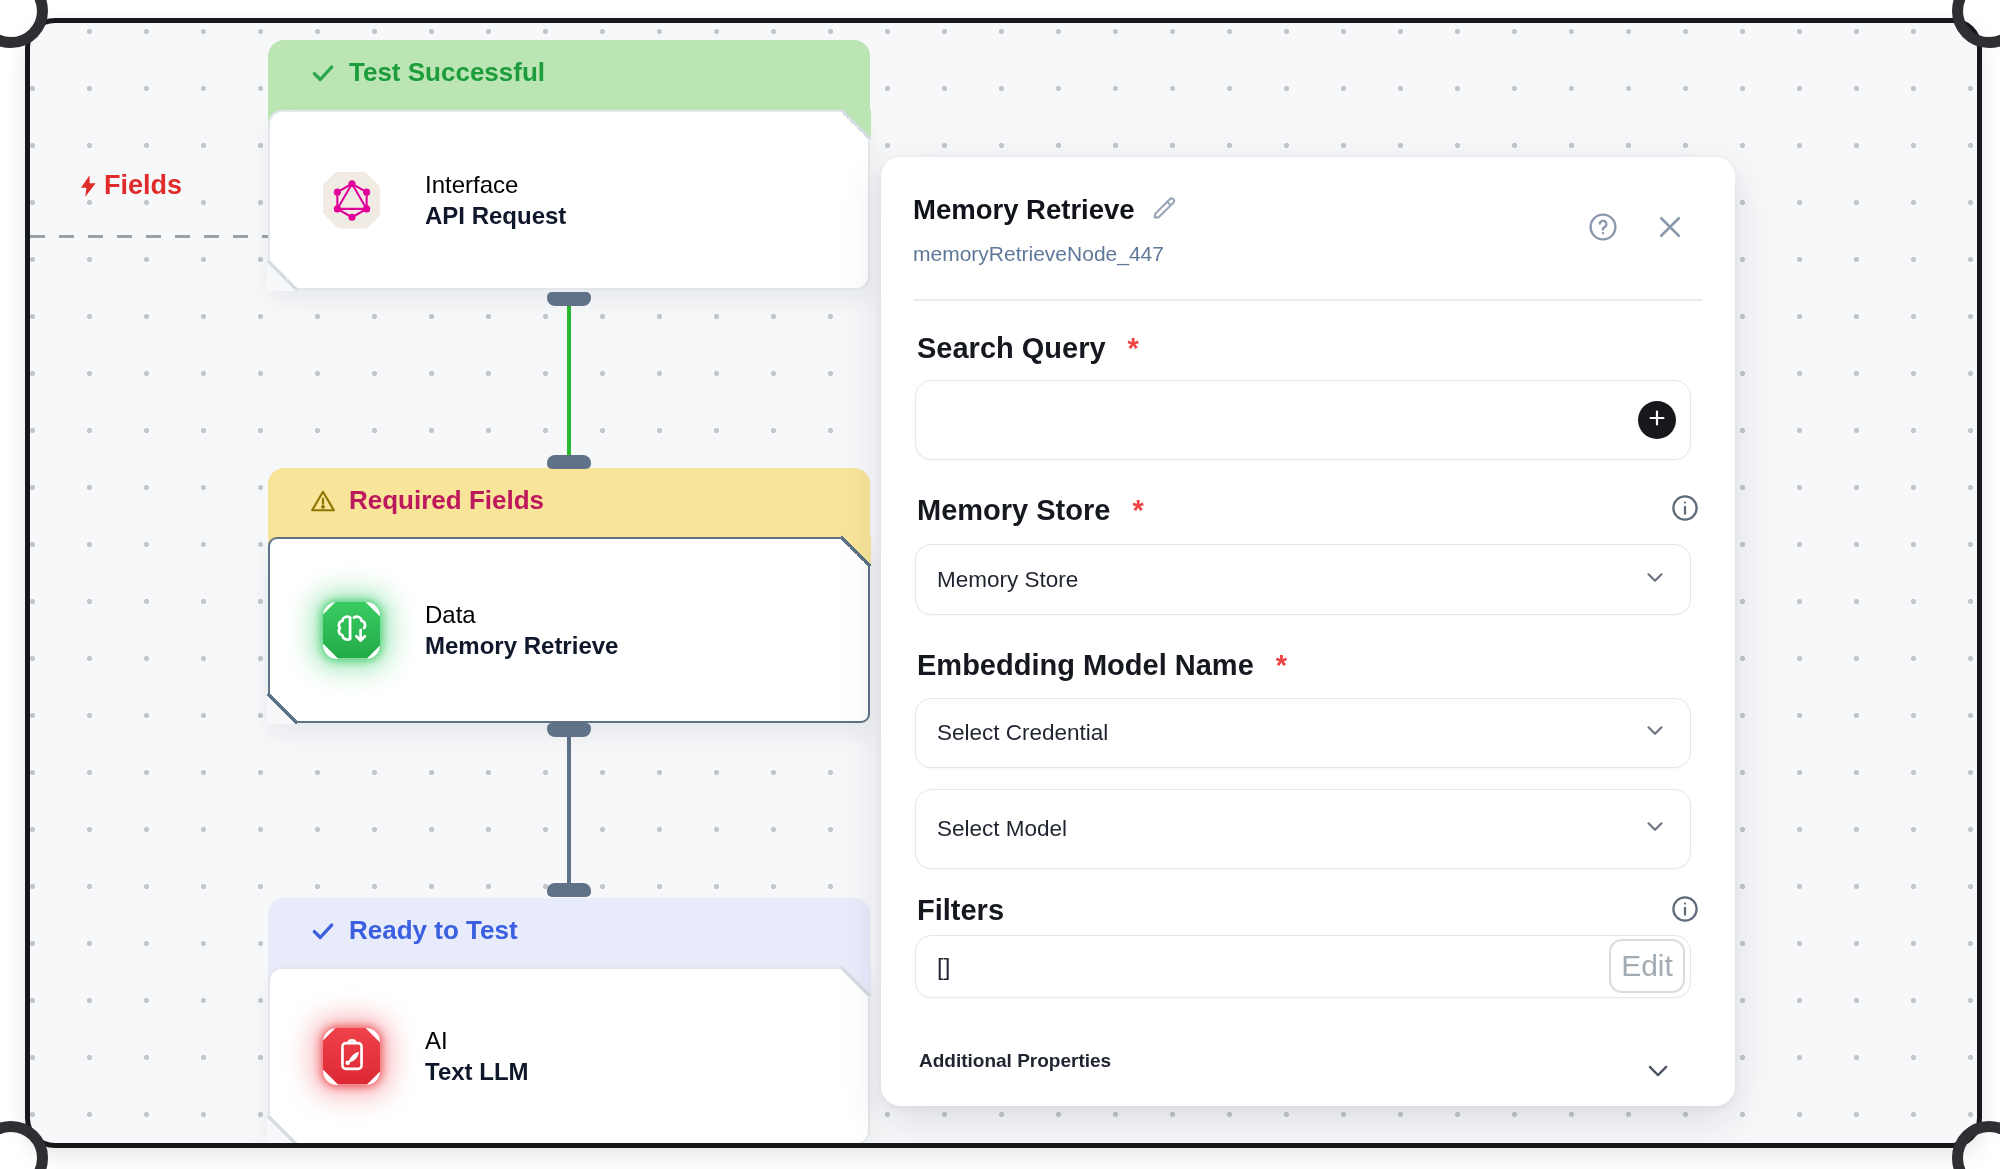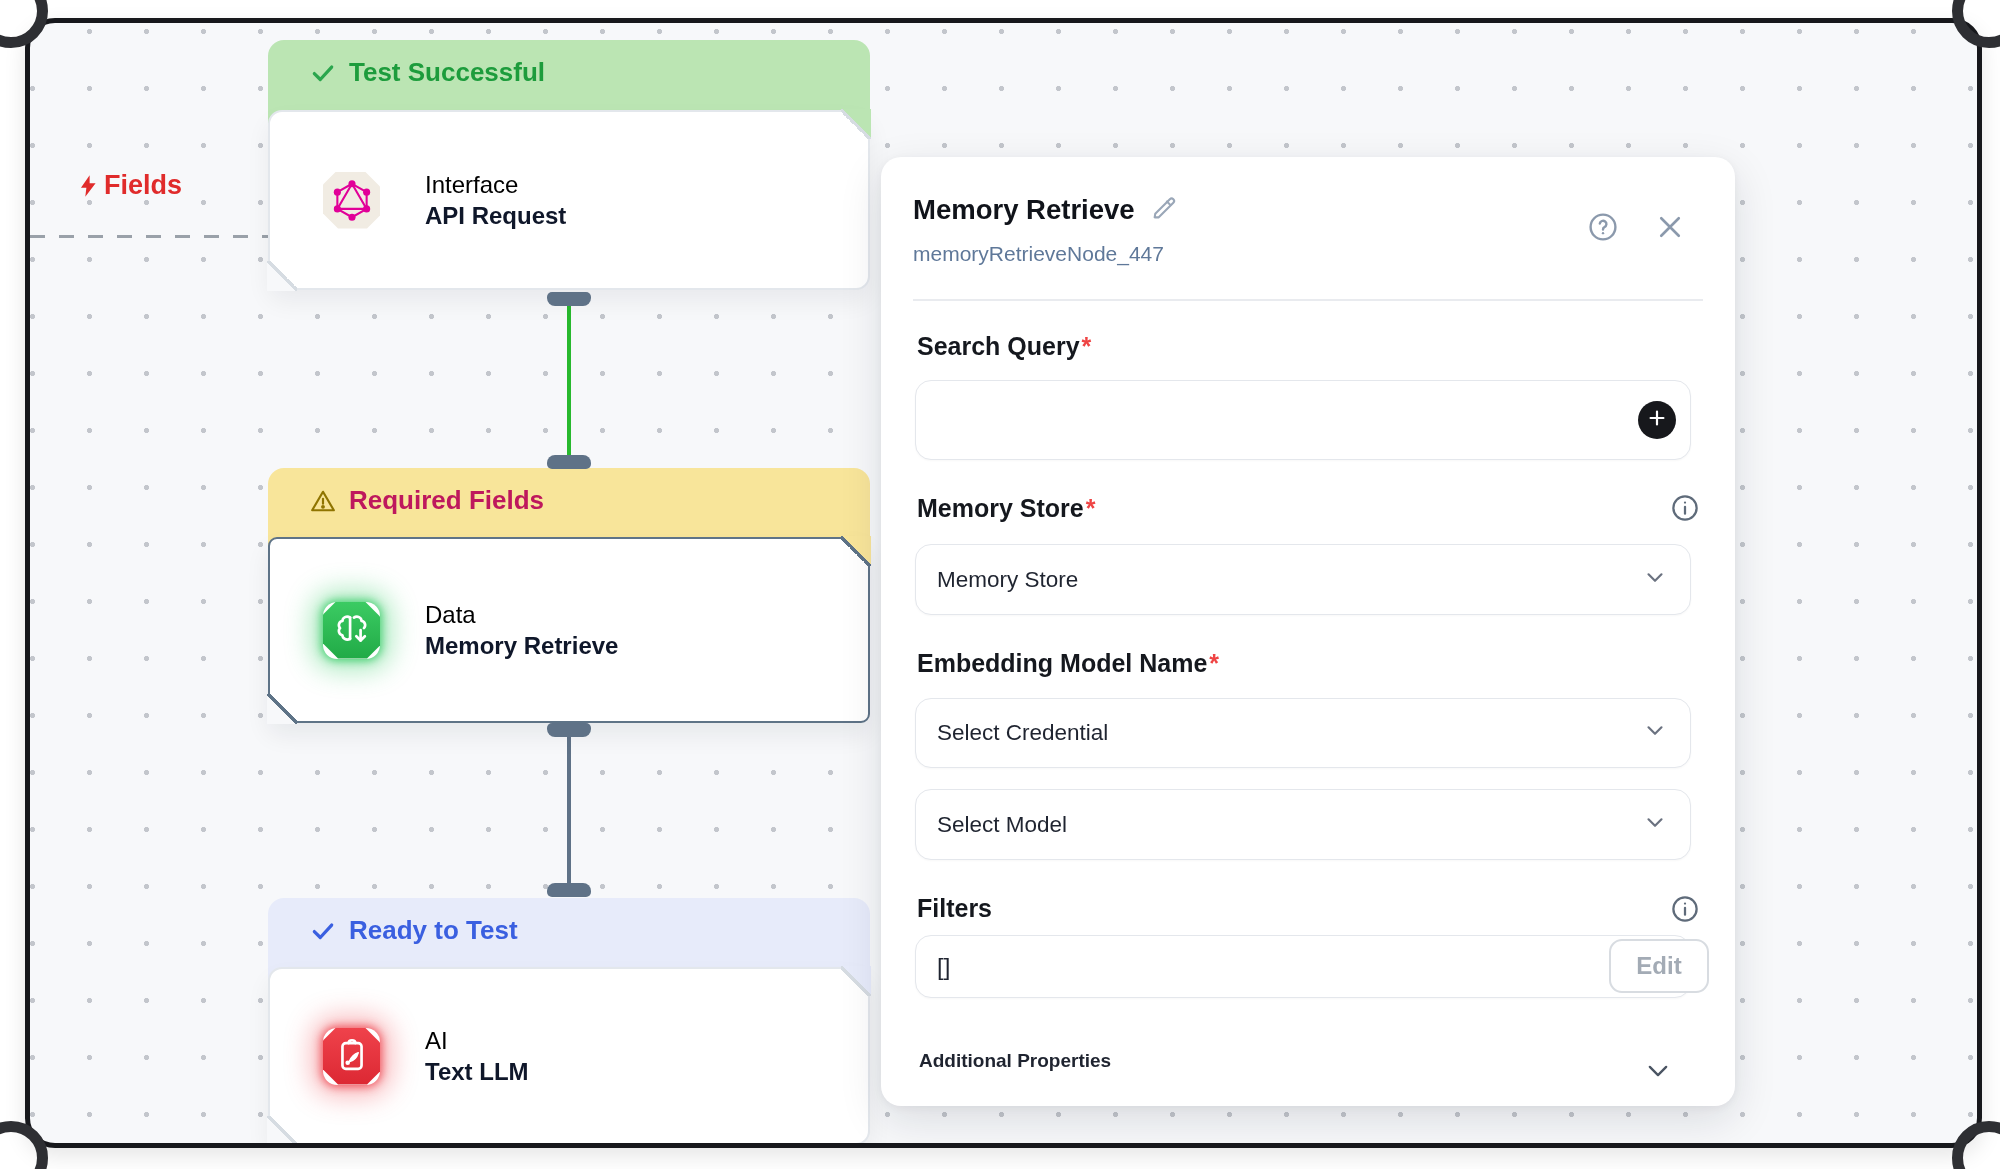--- a/index.html
+++ b/index.html
@@ -85,44 +85,44 @@
     box-shadow:0 14px 44px rgba(15,23,42,.12),0 2px 8px rgba(15,23,42,.05);z-index:10;overflow:hidden;}
   .panel > *{position:absolute;}
   .p-title-row{left:32px;top:36px;display:flex;align-items:center;gap:15px;}
   .p-title{font-size:27.5px;font-weight:700;color:#10131a;line-height:1.2;}
   .p-sub{left:32px;top:85px;font-size:21px;color:#5f7899;}
   .hbtn{width:34px;height:34px;display:flex;align-items:center;justify-content:center;cursor:pointer;}
   .hbtn.help{left:705px;top:53px;}
   .hbtn.close{left:772px;top:53px;}
   .p-divider{left:32px;top:142px;width:790px;height:1.5px;background:#e9ebef;}
 
-  .flabel{left:36px;font-size:25px;font-weight:700;color:#15181e;display:flex;gap:2px;line-height:1.15;}
+  .flabel{left:36px;font-size:29px;font-weight:700;color:#15181e;display:flex;gap:22px;line-height:1.15;}
   .req{color:#ef4444;font-weight:700;}
   .info-btn{left:789px;width:30px;height:30px;cursor:pointer;}
 
   .fbox{left:34px;width:776px;background:#fff;border:1.5px solid #e4e7ec;border-radius:16px;box-sizing:border-box;
     display:flex;align-items:center;padding:0 22px 0 21px;font-size:22.5px;color:#1f2430;
     box-shadow:0 1px 2px rgba(15,23,42,.03);}
   .fbox .chev{margin-left:auto;}
   .lbl-sq{top:175px;}
   .box-sq{top:223px;height:80px;}
   .box-sq input{border:none;outline:none;flex:1;font-size:22.5px;font-family:"Liberation Sans",sans-serif;background:transparent;color:#1f2430;}
   .plus-btn{position:absolute;left:757px;top:244px;width:38px;height:38px;border-radius:50%;background:#17181c;
     display:flex;align-items:center;justify-content:center;cursor:pointer;}
   .lbl-ms{top:337px;}
   .info-ms{top:336px;}
   .box-ms{top:387px;height:71px;}
   .lbl-emb{top:492px;}
   .box-cred{top:541px;height:70px;}
-  .box-model{top:632px;height:71px;}
+  .box-model{top:632px;height:80px;}
   .lbl-flt{top:737px;}
   .info-flt{top:737px;}
   .box-flt{top:778px;height:63px;font-size:24px;}
-  .edit-btn{left:728px;top:782px;width:100px;height:54px;border:2px solid #d8dce1;border-radius:13px;background:#fff;
-    display:flex;align-items:center;justify-content:center;font-size:24px;color:#a3abb5;cursor:pointer;box-sizing:border-box;font-weight:bold;}
+  .edit-btn{left:728px;top:782px;width:76px;height:54px;border:2px solid #d8dce1;border-radius:13px;background:#fff;
+    display:flex;align-items:center;justify-content:center;font-size:30px;color:#a3abb5;cursor:pointer;box-sizing:border-box;}
   .addl{left:38px;top:893px;width:700px;height:30px;overflow:hidden;font-size:19px;font-weight:700;color:#1f2430;}
   .addl-chev{left:763px;top:903px;width:30px;height:24px;cursor:pointer;}
 </style>
 </head>
 <body>
 
 <div class="corner-arc tl"></div>
 <div class="corner-arc tr"></div>
 <div class="corner-arc bl"></div>
 <div class="corner-arc br"></div>

